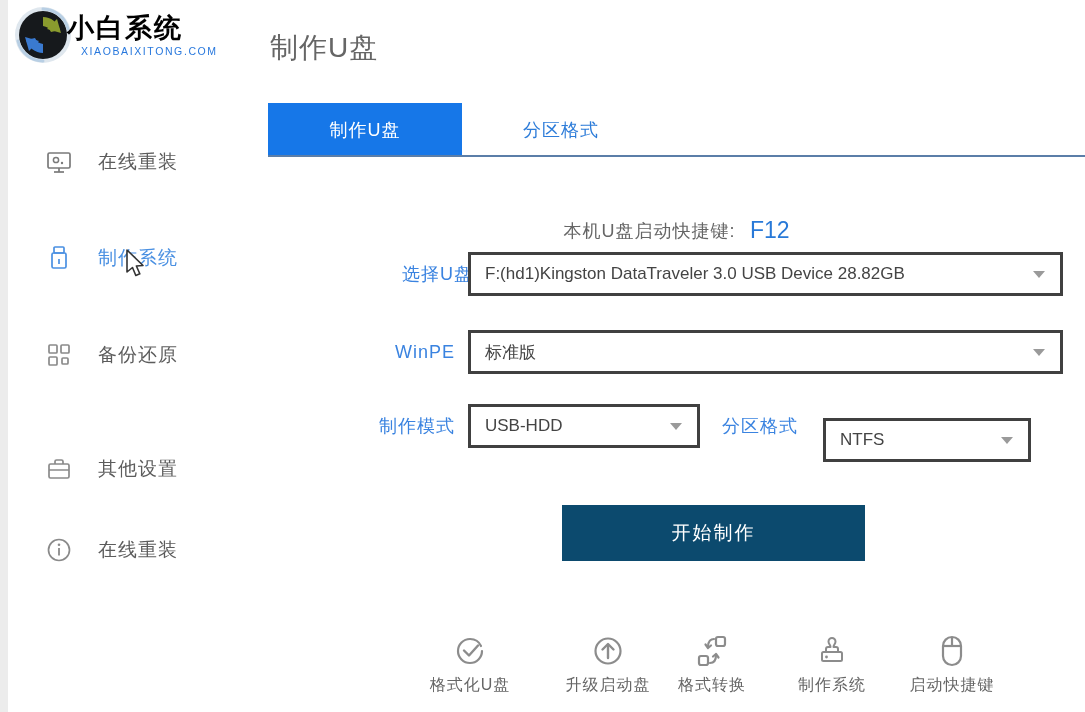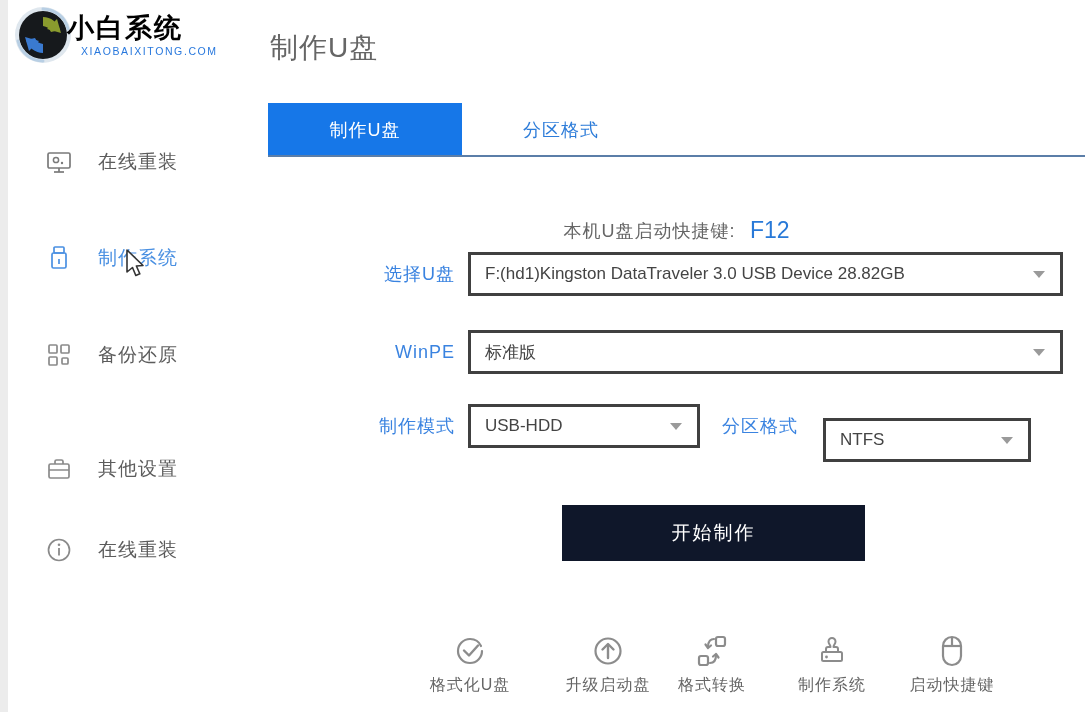--- a/index.html
+++ b/index.html
@@ -37,21 +37,21 @@
   
   .f-label { height:44px; display:flex; align-items:center; justify-content:flex-end;
              font-size:18px; color:#3a83e0; letter-spacing:1px; }
   .sel { height:44px; border:3px solid #404040; background:#fff; display:flex; align-items:center;
          padding:0 34px 0 14px; font-size:17px; color:#444; position:absolute; cursor:pointer; }
   .sel .caret { position:absolute; right:15px; top:50%; margin-top:-3px; width:0; height:0;
                 border-left:6px solid transparent; border-right:6px solid transparent;
                 border-top:7px solid #9a9a9a; }
   .sel .val { white-space:nowrap; overflow:hidden; }
 
-  .start-btn { left:562px; top:505px; width:303px; height:56px; background:#0f172a; color:#fff;
+  .start-btn { left:562px; top:505px; width:303px; height:56px; background:#0c4a6e; color:#fff;
                border:none; font-size:19px; letter-spacing:2px; cursor:pointer;
                font-family:inherit; display:flex; align-items:center; justify-content:center; }
 
   
   .tool { top:633px; width:120px; text-align:center; cursor:pointer; }
   .tool .t-ic { width:36px; height:36px; margin:0 auto; display:block; }
   .tool .t-lbl { margin-top:6px; font-size:16px; color:#666; letter-spacing:1px; white-space:nowrap; }
 </style>
 </head>
 <body>
@@ -130,21 +130,21 @@
 <div class="abs tab-inactive">
   <span>分区格式</span>
 </div>
 <div class="abs tab-underline"></div>
 
 <div class="abs hotkey-row">
   <span class="hotkey-label">本机U盘启动快捷键:</span>
   <span class="hotkey-value">F12</span>
 </div>
 
-<div class="abs f-label" style="left:320px; top:252px; width:135px;">选择U盘</div>
+<div class="abs f-label" style="left:338px; top:252px; width:135px;">选择U盘</div>
 <div class="sel" style="left:468px; top:252px; width:595px;">
   <span class="val">F:(hd1)Kingston DataTraveler 3.0 USB Device 28.82GB</span>
   <span class="caret"></span>
 </div>
 
 <div class="abs f-label" style="left:320px; top:330px; width:135px;">WinPE</div>
 <div class="sel" style="left:468px; top:330px; width:595px;">
   <span class="val">标准版</span>
   <span class="caret"></span>
 </div>

